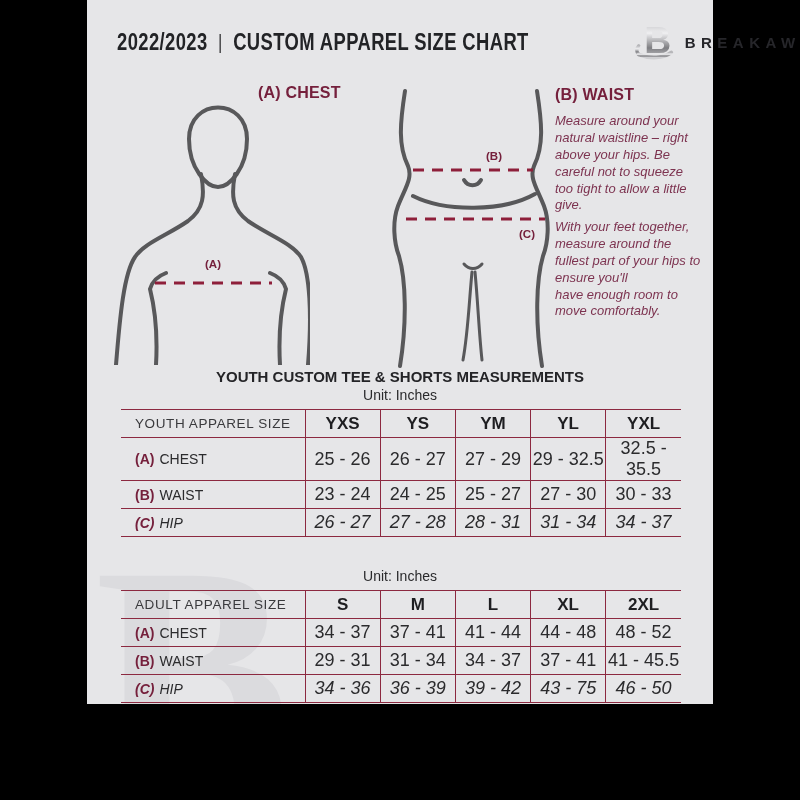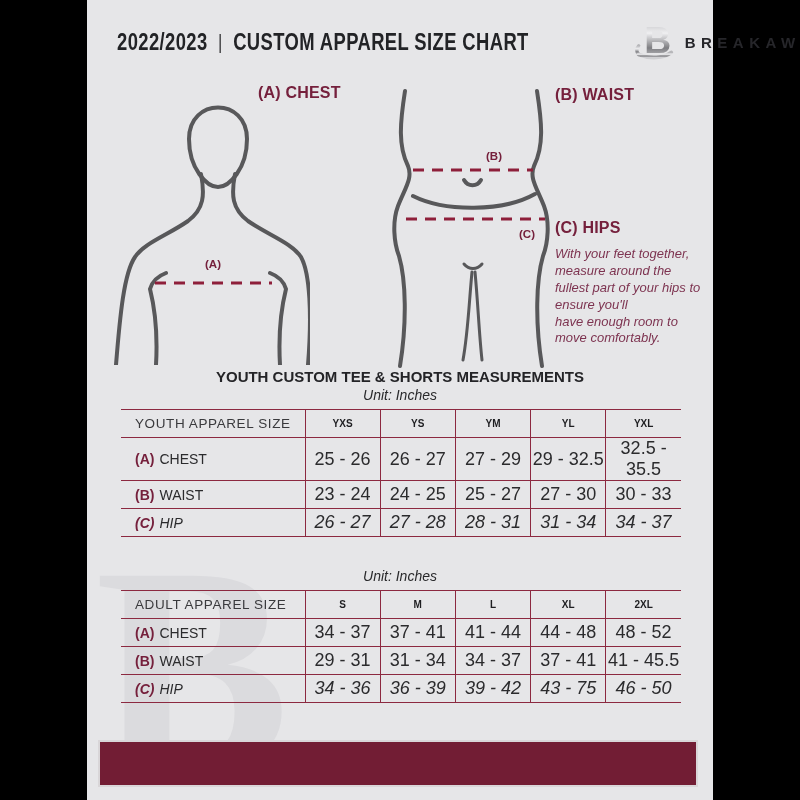--- a/index.html
+++ b/index.html
@@ -1,42 +1,42 @@
 <!DOCTYPE html>
 <html><head>
 <meta charset="utf-8">
 <style>
   html,body{margin:0;padding:0;background:#000;}
   *{box-sizing:border-box;font-family:"Liberation Sans",sans-serif;}
-  .stage{position:relative;width:800px;height:800px;background:#000;overflow:hidden;}
+  .stage{position:relative;width:800px;height:704px;background:#000;overflow:hidden;}
   .page{position:absolute;left:87px;top:0;width:626px;height:800px;background:#e6e6e8;}
 
   
   .hdr{position:absolute;top:20px;left:30px;right:22px;height:44px;display:flex;justify-content:space-between;align-items:center;z-index:2;}
   .hdr-title{display:flex;align-items:center;font-size:23px;font-weight:bold;color:#222326;letter-spacing:.5px;transform:scaleX(.8);transform-origin:left center;white-space:nowrap;}
   .hdr-sep{font-weight:300;margin:0 13px;color:#3a3a3c;font-size:21px;}
   .brandbox{display:flex;align-items:center;gap:9px;}
   .brand{font-size:15px;font-weight:bold;letter-spacing:5.5px;color:#26262a;}
 
   
   .fig{position:absolute;z-index:1;}
   .gtxt{position:absolute;z-index:1;}
   .gtxt h3{margin:0 0 9px 0;font-size:16px;font-weight:bold;color:#75203c;letter-spacing:.2px;}
   .gtxt p{margin:0;font-size:13px;font-style:italic;color:#7d3350;line-height:1.3;}
   .prewrap{white-space:pre-line;}
   .marker{position:absolute;z-index:1;width:44px;text-align:center;font-size:11.5px;font-weight:bold;color:#75203c;}
 
   
   .tbl-title{position:absolute;left:0;right:0;text-align:center;font-size:15px;font-weight:bold;color:#242427;z-index:1;}
-  .tbl-unit{position:absolute;left:0;right:0;text-align:center;font-size:14px;font-style:italic;color:#2a2a2c;z-index:1;}
+  .tbl-unit{position:absolute;left:0;right:0;text-align:center;font-size:14px;color:#2a2a2c;z-index:1;}
   table.size{position:absolute;left:34px;width:560px;border-collapse:collapse;table-layout:fixed;z-index:1;}
   table.size th,table.size td{border-top:1.5px solid #8c2940;padding:0;text-align:center;height:28px;font-size:18px;color:#2b2b2d;background:transparent;}
   table.size tbody tr:last-child td{border-bottom:1.5px solid #8c2940;font-style:italic;}
   table.size th+th,table.size td+td{border-left:1.5px solid #8c2940;}
-  table.size thead th{font-weight:bold;font-size:10px;color:#1e1e21;}
+  table.size thead th{font-weight:bold;font-size:17px;color:#1e1e21;}
   .label-cell{text-align:left !important;padding-left:14px !important;}
   th.label-cell{font-weight:normal !important;font-size:13.5px !important;letter-spacing:.6px;color:#3a3a3d !important;}
   td.label-cell{font-size:14px !important;}
   .pfx{color:#75203c;font-weight:bold;margin-right:5px;}
 
   
   .wm{position:absolute;left:8px;top:523px;font-family:"Liberation Serif",serif;font-weight:bold;font-size:292px;line-height:1;color:#dbdbde;z-index:0;user-select:none;}
   .footer-bar{position:absolute;left:11px;top:740px;width:600px;height:47px;background:#721d34;border:2px solid #d9d6d8;z-index:3;}
 </style>
 </head>
@@ -98,23 +98,23 @@
 
     <div class="marker" style="left:104px;top:258px;">(A)</div>
     <div class="marker" style="left:385px;top:150px;">(B)</div>
     <div class="marker" style="left:418px;top:228px;">(C)</div>
 
     <div class="gtxt" style="left:171px;top:84px;width:140px;">
       <h3>(A) CHEST</h3>
     </div>
     <div class="gtxt" style="left:468px;top:86px;width:150px;">
       <h3>(B) WAIST</h3>
+      <p style="width:142px;">Measure around your natural waistline – right above your hips. Be careful not to squeeze too tight to allow a little give.</p>
     </div>
     <div class="gtxt" style="left:468px;top:219px;width:155px;">
-      <h3>(C) HIPS</h3>
       <p class="prewrap" style="width:148px;">With your feet together, measure around the fullest part of your hips to ensure you'll
 have enough room to move comfortably.</p>
     </div>
 
     <div class="tbl-title" style="top:368px;">YOUTH CUSTOM TEE &amp; SHORTS MEASUREMENTS</div>
     <div class="tbl-unit" style="top:387px;">Unit: Inches</div>
     <table class="size" style="top:409px;">
       <colgroup>
           <col style="width:184px;">
           <col>

